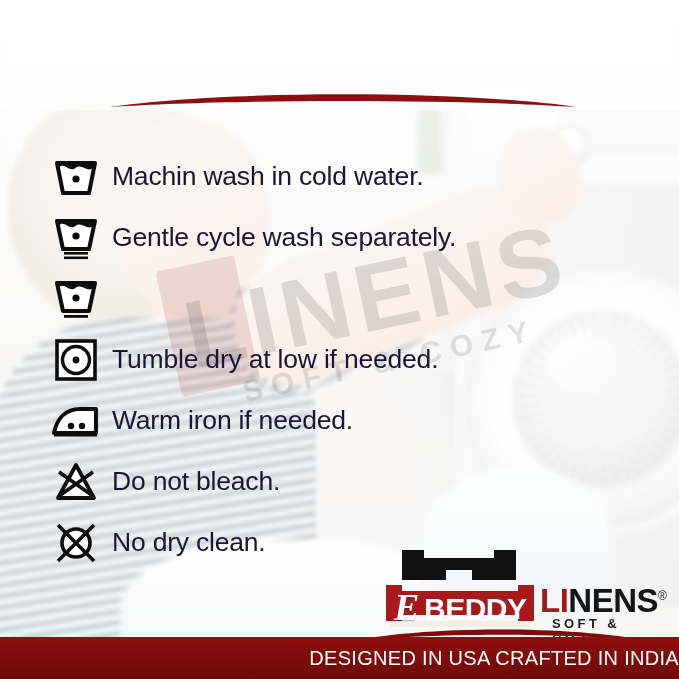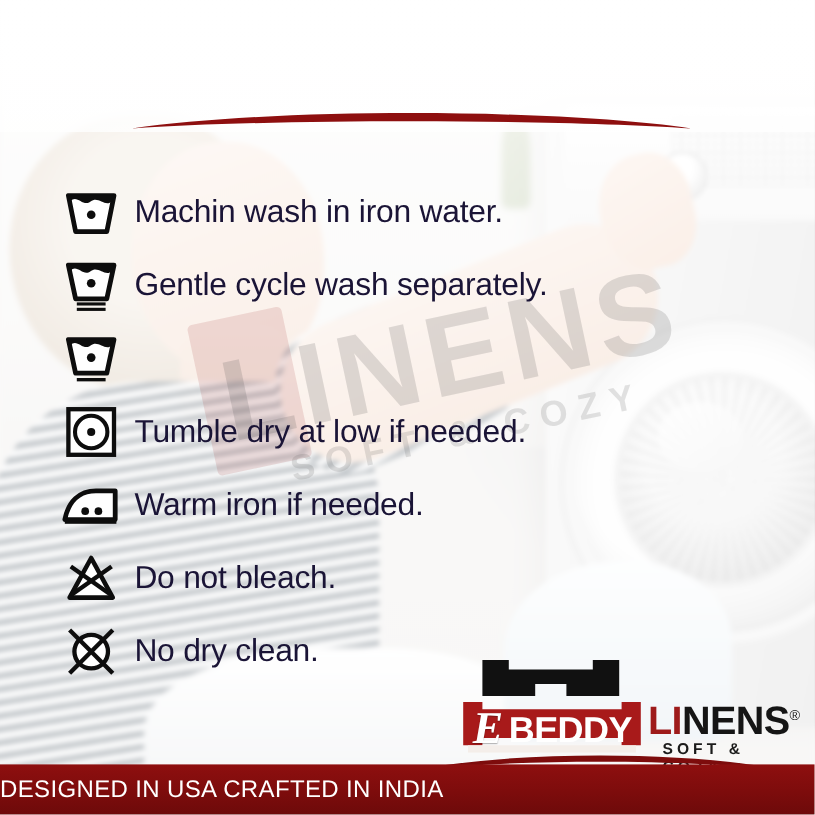--- a/index.html
+++ b/index.html
@@ -327,21 +327,21 @@
 
   
   .banner {
     position: absolute;
     left: 0; bottom: 0;
     width: 100%;
     height: 42px;
     background: linear-gradient(180deg,#8e0f0f 0%, #7d0c0c 55%, #6d0a0a 100%);
     display: flex;
     align-items: center;
-    justify-content: flex-start;
+    justify-content: flex-end;
     margin-top: 28px;
   }
   .banner-text {
     color: #ffffff;
     font-size: 20px;
     letter-spacing: 0.3px;
     font-family: "Liberation Sans", sans-serif;
   }
   .banner-arc {
     position: absolute;
@@ -392,21 +392,21 @@
   <div class="list">
 
     <div class="row">
       <div class="icon-cell">
         <svg width="46" height="40" viewBox="0 0 46 40">
           <path d="M4,6 L42,6 L36,36 L10,36 Z" fill="#ffffff" stroke="#0d0d0d" stroke-width="4" stroke-linejoin="round"></path>
           <path d="M5.5,11 C11,4 16,16 22.5,11 C29,6 34,16 40.5,11 L42,6 L4,6 Z" fill="#0d0d0d"></path>
           <circle cx="23" cy="22" r="3.6" fill="#0d0d0d"></circle>
         </svg>
       </div>
-      <div class="row-text">Machin wash in iron water.</div>
+      <div class="row-text">Machin wash in cold water.</div>
     </div>
 
     <div class="row">
       <div class="icon-cell">
         <svg width="46" height="46" viewBox="0 0 46 46">
           <path d="M4,6 L42,6 L36,34 L10,34 Z" fill="#ffffff" stroke="#0d0d0d" stroke-width="4" stroke-linejoin="round"></path>
           <path d="M5.5,11 C11,4 16,16 22.5,11 C29,6 34,16 40.5,11 L42,6 L4,6 Z" fill="#0d0d0d"></path>
           <circle cx="23" cy="21" r="3.6" fill="#0d0d0d"></circle>
           <rect x="11" y="37" width="24" height="2.6" fill="#0d0d0d"></rect>
           <rect x="11" y="41.5" width="24" height="2.6" fill="#0d0d0d"></rect>

